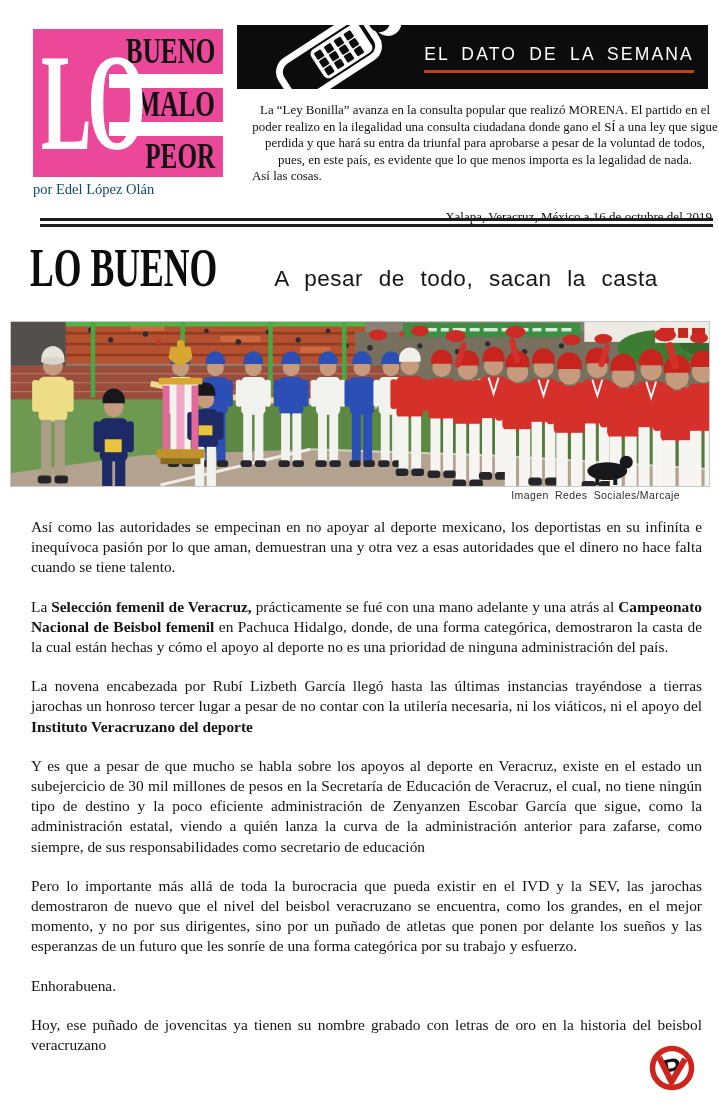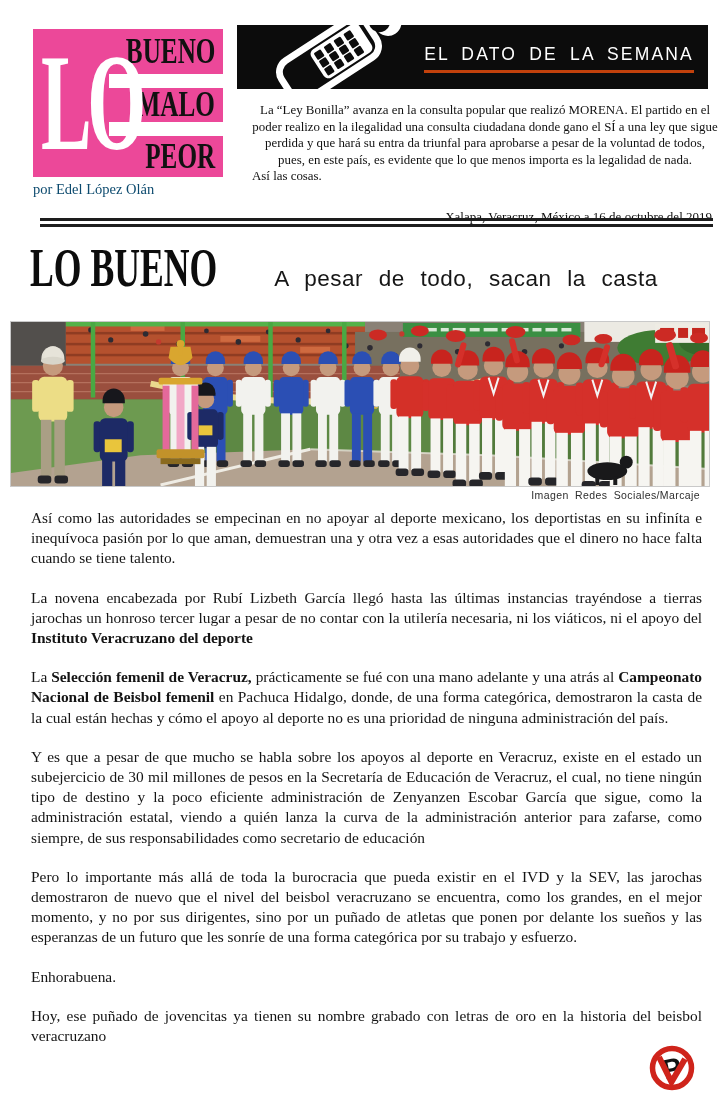--- a/index.html
+++ b/index.html
@@ -35,27 +35,27 @@
   
   .section-title{position:absolute;left:30px;top:241px;margin:0;font-size:54px;font-weight:700;line-height:1;
                  color:#0c0c0c;transform:scaleX(.66);transform-origin:0 0;white-space:nowrap;}
   .headline{position:absolute;left:230px;top:266px;width:472px;margin:0;text-align:center;
             font-family:"Liberation Sans",sans-serif;font-weight:400;font-size:22.5px;
             letter-spacing:.5px;word-spacing:9px;color:#161616;white-space:nowrap;}
 
   
   .photo{position:absolute;left:10px;top:321px;width:698px;height:164px;border:1px solid #c9c9c9;background:#8c8478;}
   .photo svg{display:block;width:100%;height:100%;}
-  .photo-caption{position:absolute;left:408px;top:489px;width:292px;text-align:right;
+  .photo-caption{position:absolute;left:388px;top:489px;width:292px;text-align:right;
                  font-family:"Liberation Sans",sans-serif;font-size:10.5px;letter-spacing:.4px;
                  word-spacing:3px;color:#2e2e2e;}
 
   
   .article-body{position:absolute;left:31px;top:508px;width:671px;}
-  .article-body p{margin:0 0 19px 0;font-size:15.4px;line-height:20.2px;text-align:justify;color:#141414;}
+  .article-body p{margin:9px 0 19px 0;font-size:15.4px;line-height:20.2px;text-align:justify;color:#141414;}
   .article-body p b{font-weight:700;}
 
   
   .stamp{position:absolute;left:648px;top:1044px;width:48px;height:48px;}
 </style>
 </head>
 <body>
 
 <div class="page">
 
@@ -286,22 +286,22 @@
         <circle cx="617" cy="141" r="6.5" fill="#19191b"></circle>
         <rect x="586" y="155" width="4" height="9" fill="#19191b"></rect>
           <rect x="604" y="155" width="4" height="9" fill="#19191b"></rect>
       </g>
     </svg>
   </div>
   <div class="photo-caption">Imagen Redes Sociales/Marcaje</div>
 
   <div class="article-body">
     <p><span>Así como las autoridades se empecinan en no apoyar al deporte mexicano, los deportistas en su infiníta e inequívoca pasión por lo que aman, demuestran una y otra vez a esas autoridades que el dinero no hace falta cuando se tiene talento.</span></p>
+    <p><span>La </span><b>Selección femenil de Veracruz,</b><span> prácticamente se fué con una mano adelante y una atrás al </span><b>Campeonato Nacional de Beisbol femenil</b><span> en Pachuca Hidalgo, donde, de una forma categórica, demostraron la casta de la cual están hechas y cómo el apoyo al deporte no es una prioridad de ninguna administración del país.</span></p>
     <p><span>La novena encabezada por Rubí Lizbeth García llegó hasta las últimas instancias trayéndose a tierras jarochas un honroso tercer lugar a pesar de no contar con la utilería necesaria, ni los viáticos, ni el apoyo del </span><b>Instituto Veracruzano del deporte</b></p>
-    <p><span>La </span><b>Selección femenil de Veracruz,</b><span> prácticamente se fué con una mano adelante y una atrás al </span><b>Campeonato Nacional de Beisbol femenil</b><span> en Pachuca Hidalgo, donde, de una forma categórica, demostraron la casta de la cual están hechas y cómo el apoyo al deporte no es una prioridad de ninguna administración del país.</span></p>
     <p><span>Y es que a pesar de que mucho se habla sobre los apoyos al deporte en Veracruz, existe en el estado un subejercicio de 30 mil millones de pesos en la Secretaría de Educación de Veracruz, el cual, no tiene ningún tipo de destino y la poco eficiente administración de Zenyanzen Escobar García que sigue, como la administración estatal, viendo a quién lanza la curva de la administración anterior para zafarse, como siempre, de sus responsabilidades como secretario de educación</span></p>
     <p><span>Pero lo importante más allá de toda la burocracia que pueda existir en el IVD y la SEV, las jarochas demostraron de nuevo que el nivel del beisbol veracruzano se encuentra, como los grandes, en el mejor momento, y no por sus dirigentes, sino por un puñado de atletas que ponen por delante los sueños y las esperanzas de un futuro que les sonríe de una forma categórica por su trabajo y esfuerzo.</span></p>
     <p><span>Enhorabuena.</span></p>
     <p><span>Hoy, ese puñado de jovencitas ya tienen su nombre grabado con letras de oro en la historia del beisbol veracruzano</span></p>
   </div>
 
   <div class="stamp">
     <svg width="48" height="48" viewBox="0 0 48 48">
       <circle cx="24" cy="24" r="19.5" fill="#ffffff" stroke="#cf241b" stroke-width="5.5"></circle>
       <text x="24" y="34" text-anchor="middle" font-family="Liberation Sans, sans-serif" font-size="28" font-weight="bold" fill="#111111" transform="rotate(-12 24 24)">P</text>

